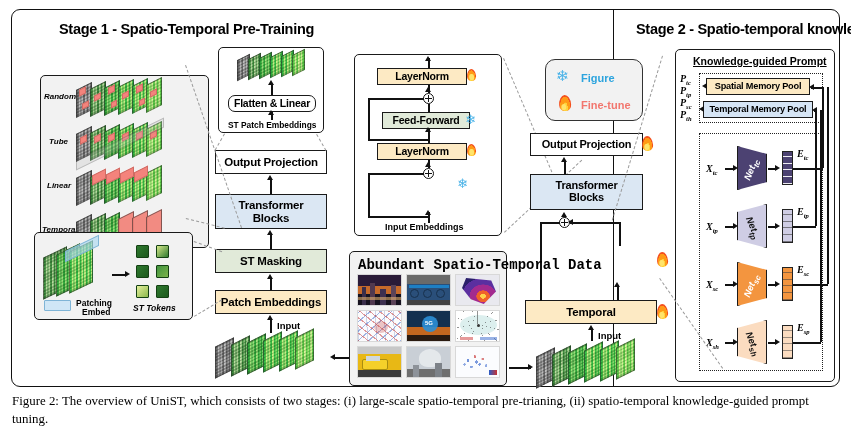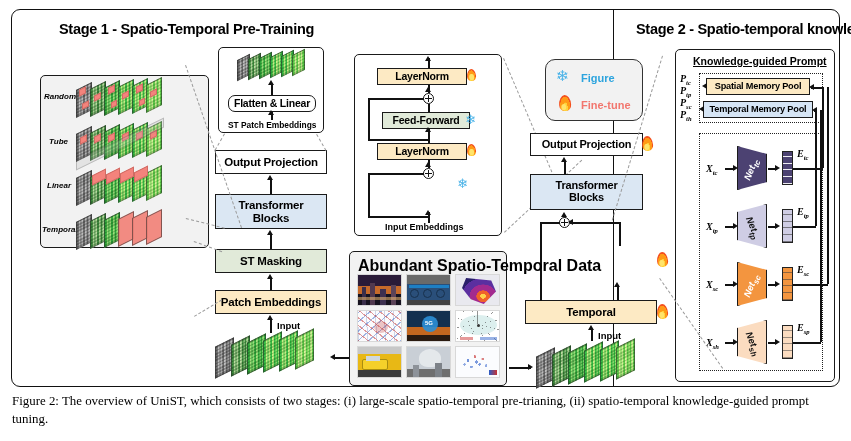--- a/index.html
+++ b/index.html
@@ -232,20 +232,45 @@
     <div class="stack" style="left:35px; top:136px; width:106px; height:40px;">
       <div class="slice gray" style="left:0px;  top:6px; width:16px; height:28px;"></div>
       <div class="slice g1" style="left:14px; top:5px; width:16px; height:28px;"></div>
       <div class="slice g2" style="left:28px; top:4px; width:16px; height:28px;"></div>
       <div class="slice red" style="left:42px; top:3px; width:16px; height:28px;"></div>
       <div class="slice red" style="left:56px; top:2px; width:16px; height:28px;"></div>
       <div class="slice red" style="left:70px; top:1px; width:16px; height:28px;"></div>
     </div>
   </div>
 
+  <div class="panel panel-gray" style="left:22px; top:222px; width:159px; height:88px;">
+    <div class="stack" style="left:8px; top:9px; width:72px; height:58px;">
+      <div class="slice g1" style="left:0px;  top:10px; width:24px; height:42px;"></div>
+      <div class="slice g2" style="left:13px; top:7px;  width:24px; height:42px;"></div>
+      <div class="slice g3" style="left:26px; top:4px;  width:24px; height:42px;"></div>
+      <div style="position:absolute; left:22px; top:1px; width:34px; height:11px;
+                  background:rgba(170,215,240,.65); border:0.6px solid #7fb4d6; transform:skewY(-26deg);"></div>
+    </div>
+    <div class="arrow-right" style="left:90px; top:38px;"></div>
+    <div class="ln lnh" style="left:77px; top:41.3px; width:14px;"></div>
+
+    <div>
+      <div style="position:absolute; left:101px; top:12px; width:13px; height:13px; background:linear-gradient(135deg,#2f7a2f,#1d5a1d); border:1px solid #134013; border-radius:1px;"></div>
+      <div style="position:absolute; left:121px; top:12px; width:13px; height:13px; background:linear-gradient(135deg,#d6e88a,#2f7a2f); border:1px solid #134013; border-radius:1px;"></div>
+      <div style="position:absolute; left:101px; top:32px; width:13px; height:13px; background:linear-gradient(135deg,#2f7a2f,#1d5a1d); border:1px solid #134013; border-radius:1px;"></div>
+      <div style="position:absolute; left:121px; top:32px; width:13px; height:13px; background:linear-gradient(135deg,#41943f,#7cb34a); border:1px solid #134013; border-radius:1px;"></div>
+      <div style="position:absolute; left:101px; top:52px; width:13px; height:13px; background:linear-gradient(135deg,#e4ef9c,#8cb84c); border:1px solid #134013; border-radius:1px;"></div>
+      <div style="position:absolute; left:121px; top:52px; width:13px; height:13px; background:linear-gradient(135deg,#2f7a2f,#1d5a1d); border:1px solid #134013; border-radius:1px;"></div>
+    </div>
+
+    <div style="position:absolute; left:9px; top:67px; width:27px; height:11px; background:#cfe6f6; border:1px solid #7fb4d6; border-radius:1px;"></div>
+    <div class="lbl" style="left:41px; top:65px; font-size:8.5px; font-weight:bold;">Patching</div>
+    <div class="lbl" style="left:47px; top:74px; font-size:8.5px; font-weight:bold;">Embed</div>
+    <div class="lbl" style="left:98px; top:70px; font-size:8.5px; font-weight:bold; font-style:italic;">ST Tokens</div>
+  </div>
 
   <div class="panel" style="left:206px; top:37px; width:106px; height:86px;">
     <div class="stack" style="left:18px; top:4px; width:80px; height:30px;">
       <div class="slice gray" style="left:0px;  top:5px; width:13px; height:21px;"></div>
       <div class="slice g1" style="left:11px; top:4px; width:13px; height:21px;"></div>
       <div class="slice g2" style="left:22px; top:3px; width:13px; height:21px;"></div>
       <div class="slice g3" style="left:33px; top:2px; width:13px; height:21px;"></div>
       <div class="slice g3" style="left:44px; top:1px; width:13px; height:21px;"></div>
       <div class="slice g4" style="left:55px; top:0px; width:13px; height:21px;"></div>
     </div>
@@ -388,21 +413,21 @@
     <div class="slice g1" style="left:16px; top:7px; width:19px; height:32px;"></div>
     <div class="slice g2" style="left:32px; top:5px; width:19px; height:32px;"></div>
     <div class="slice g3" style="left:48px; top:3px; width:19px; height:32px;"></div>
     <div class="slice g3" style="left:64px; top:2px; width:19px; height:32px;"></div>
     <div class="slice g4" style="left:80px; top:0px; width:19px; height:32px;"></div>
   </div>
   <div class="ln lnh" style="left:497px; top:357px; width:22px;"></div>
   <div class="arrow-right" style="left:516px; top:353.5px;"></div>
 
   <div class="panel panel-gray" style="left:337px; top:241px; width:158px; height:135px;">
-    <div class="lbl" style="left:8px; top:5px; font-size:16px; font-weight:bold;">Abundant Spatio-Temporal Data</div>
+    <div class="lbl" style="left:8px; top:5px; font-size:14px; font-weight:bold;font-family:Liberation Mono, monospace;">Abundant Spatio-Temporal Data</div>
 
     <div class="imgcell" style="left:7px; top:22px; width:45px; height:32px;
       background:linear-gradient(180deg,#2a1b38 0 38%,#c66a2a 38% 62%,#16121f 62% 100%);">
       <div style="position:absolute;left:4px;top:12px;width:4px;height:18px;background:#3a2e4a;"></div>
       <div style="position:absolute;left:12px;top:8px;width:5px;height:22px;background:#50394f;"></div>
       <div style="position:absolute;left:22px;top:14px;width:6px;height:16px;background:#3d3050;"></div>
       <div style="position:absolute;left:33px;top:10px;width:5px;height:20px;background:#5b4358;"></div>
       <div style="position:absolute;left:0;top:22px;width:100%;height:3px;background:rgba(255,200,120,.5);"></div>
     </div>
     <div class="imgcell" style="left:56px; top:22px; width:45px; height:32px;

